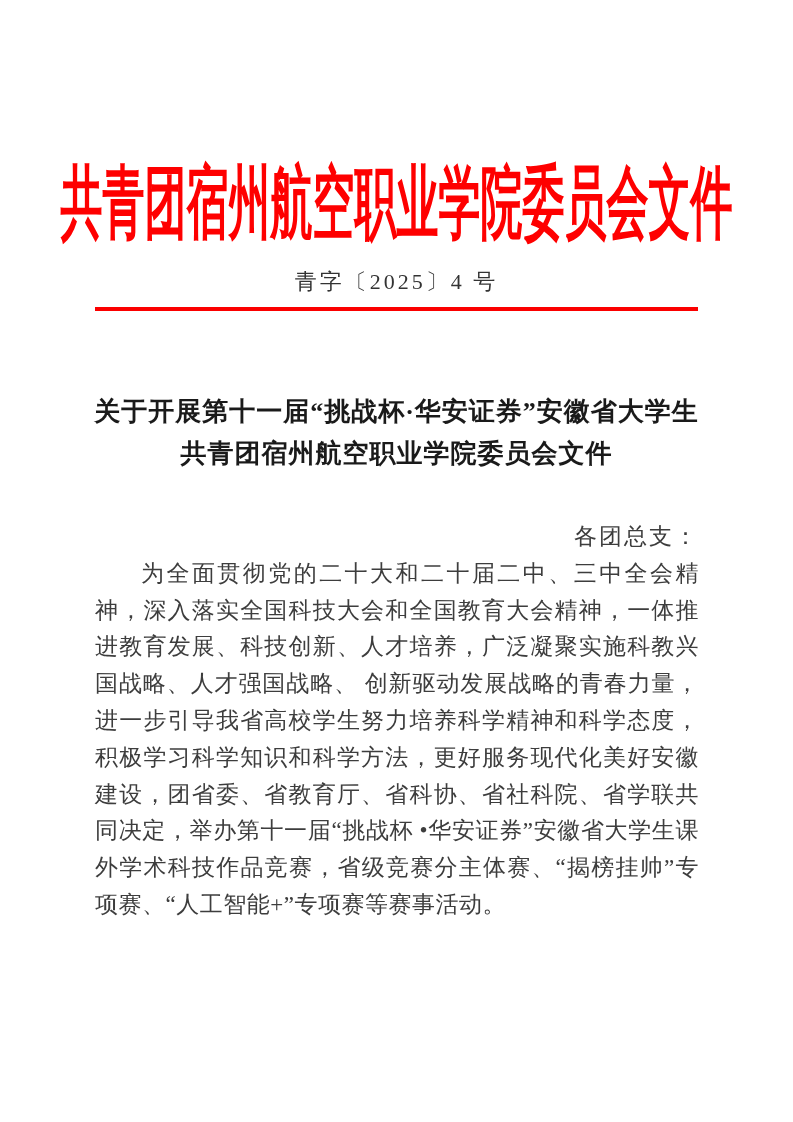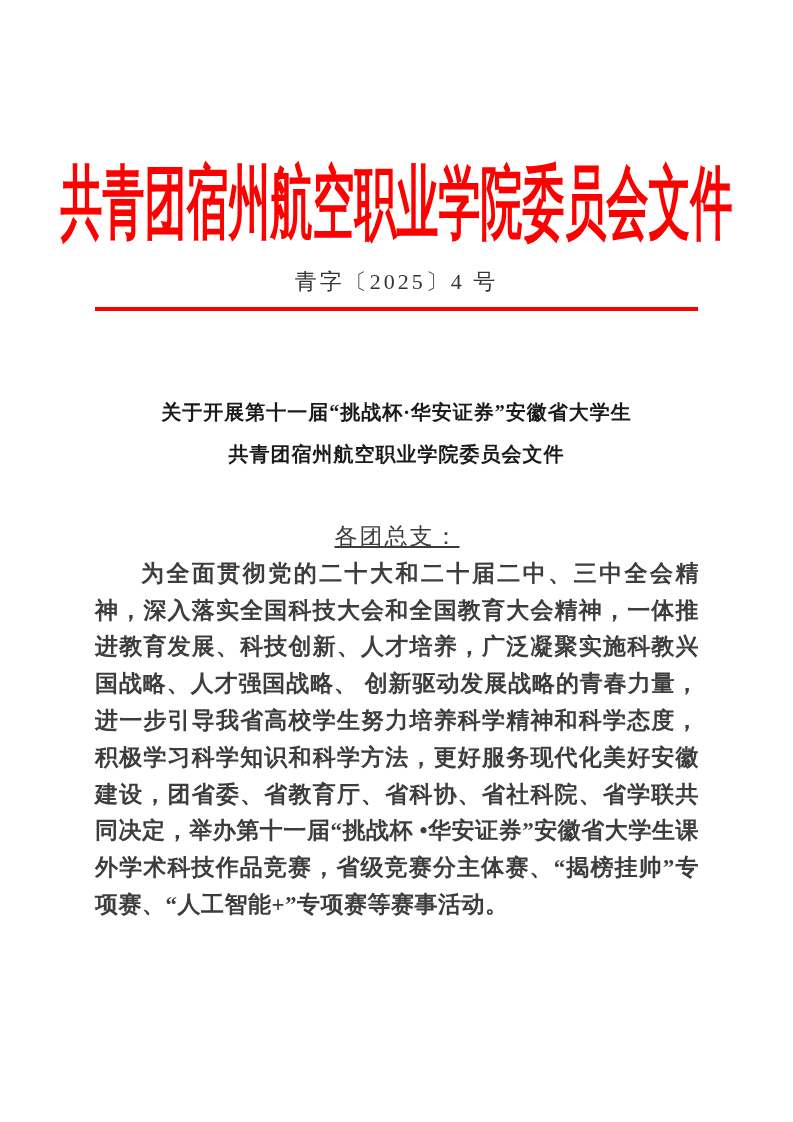--- a/index.html
+++ b/index.html
@@ -54,21 +54,21 @@
     height: 4px;
     background: #fb0000;
   }
   
   .doc-title {
     position: absolute;
     top: 391px;
     left: 60px;
     right: 60px;
     text-align: center;
-    font-size: 20px;
+    font-size: 26px;
     font-weight: bold;
     line-height: 42px;
     color: #1a1a1a;
     letter-spacing: 1px;
   }
   .doc-title .line {
     display: block;
   }
   
   .body-block {
@@ -77,30 +77,28 @@
     left: 95px;
     width: 604px;
     color: #3d3d3d;
     font-size: 23px;
     line-height: 36.8px;
   }
   .body-block p {
     margin: 0;
   }
   .salutation {
-    text-align: center;
+    text-align: right;
     letter-spacing: 2px;
-    text-decoration: underline;
   }
   .paragraph {
     text-indent: 2em;
     text-align: justify;
     text-justify: inter-character;
     letter-spacing: 0.5px;
-    font-weight: bold;
   }
 </style>
 </head>
 <body>
 
 <div class="page">
 
   <div class="header-title">共青团宿州航空职业学院委员会文件</div>
 
   <div class="doc-number">青字〔2025〕4 号</div>

